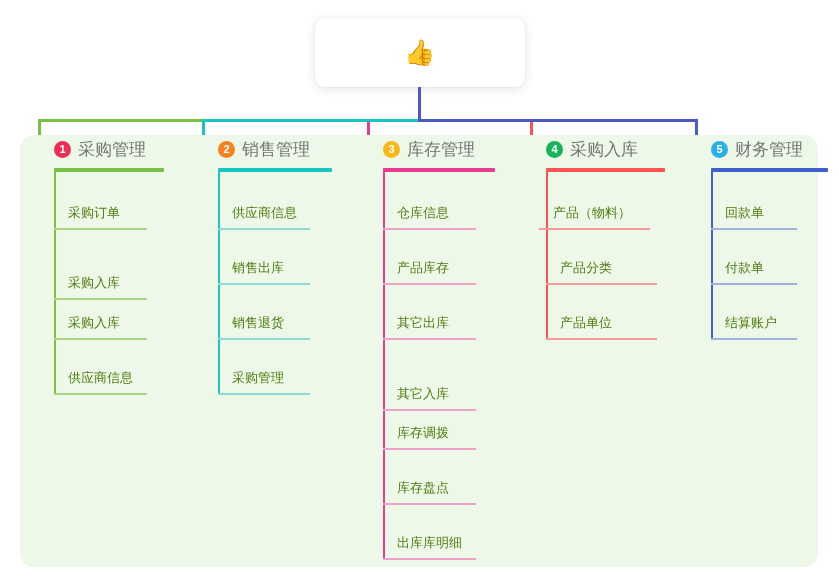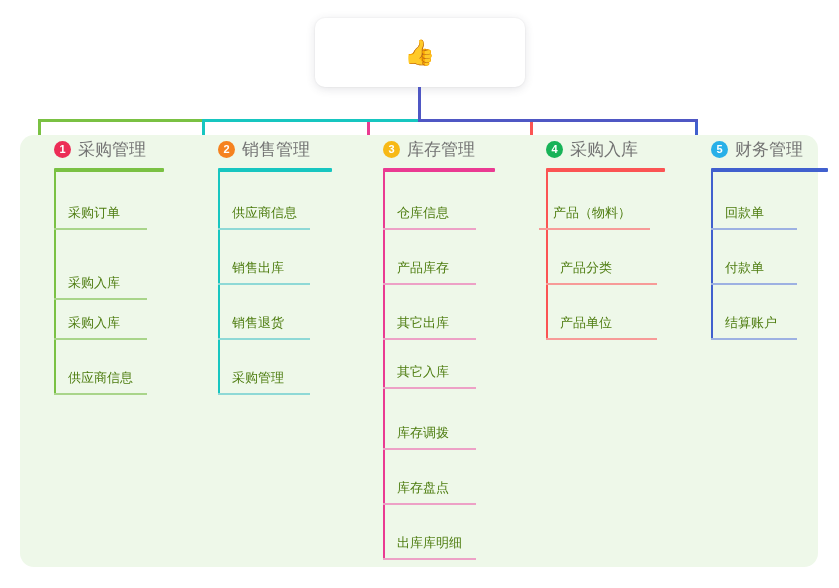--- a/index.html
+++ b/index.html
@@ -163,21 +163,21 @@
             <div class="leaf-rule" style="background: rgb(237, 161, 198);"></div>
           </div>
           <div class="leaf" style="left: 17px; top: 95px; width: 93px; font-family: Liberation Serif, serif;">
             <span class="leaf-label">产品库存</span>
             <div class="leaf-rule" style="background: rgb(237, 161, 198);"></div>
           </div>
           <div class="leaf" style="left: 17px; top: 150px; width: 93px;">
             <span class="leaf-label">其它出库</span>
             <div class="leaf-rule" style="background: rgb(237, 161, 198);"></div>
           </div>
-          <div class="leaf" style="left: 17px; top: 199px; width: 93px;">
+          <div class="leaf" style="left: 17px; top: 221px; width: 93px;">
             <span class="leaf-label">其它入库</span>
             <div class="leaf-rule" style="background: rgb(237, 161, 198);"></div>
           </div>
           <div class="leaf" style="left: 17px; top: 260px; width: 93px;">
             <span class="leaf-label">库存调拨</span>
             <div class="leaf-rule" style="background: rgb(237, 161, 198);"></div>
           </div>
           <div class="leaf" style="left: 17px; top: 315px; width: 93px;">
             <span class="leaf-label">库存盘点</span>
             <div class="leaf-rule" style="background: rgb(237, 161, 198);"></div>

